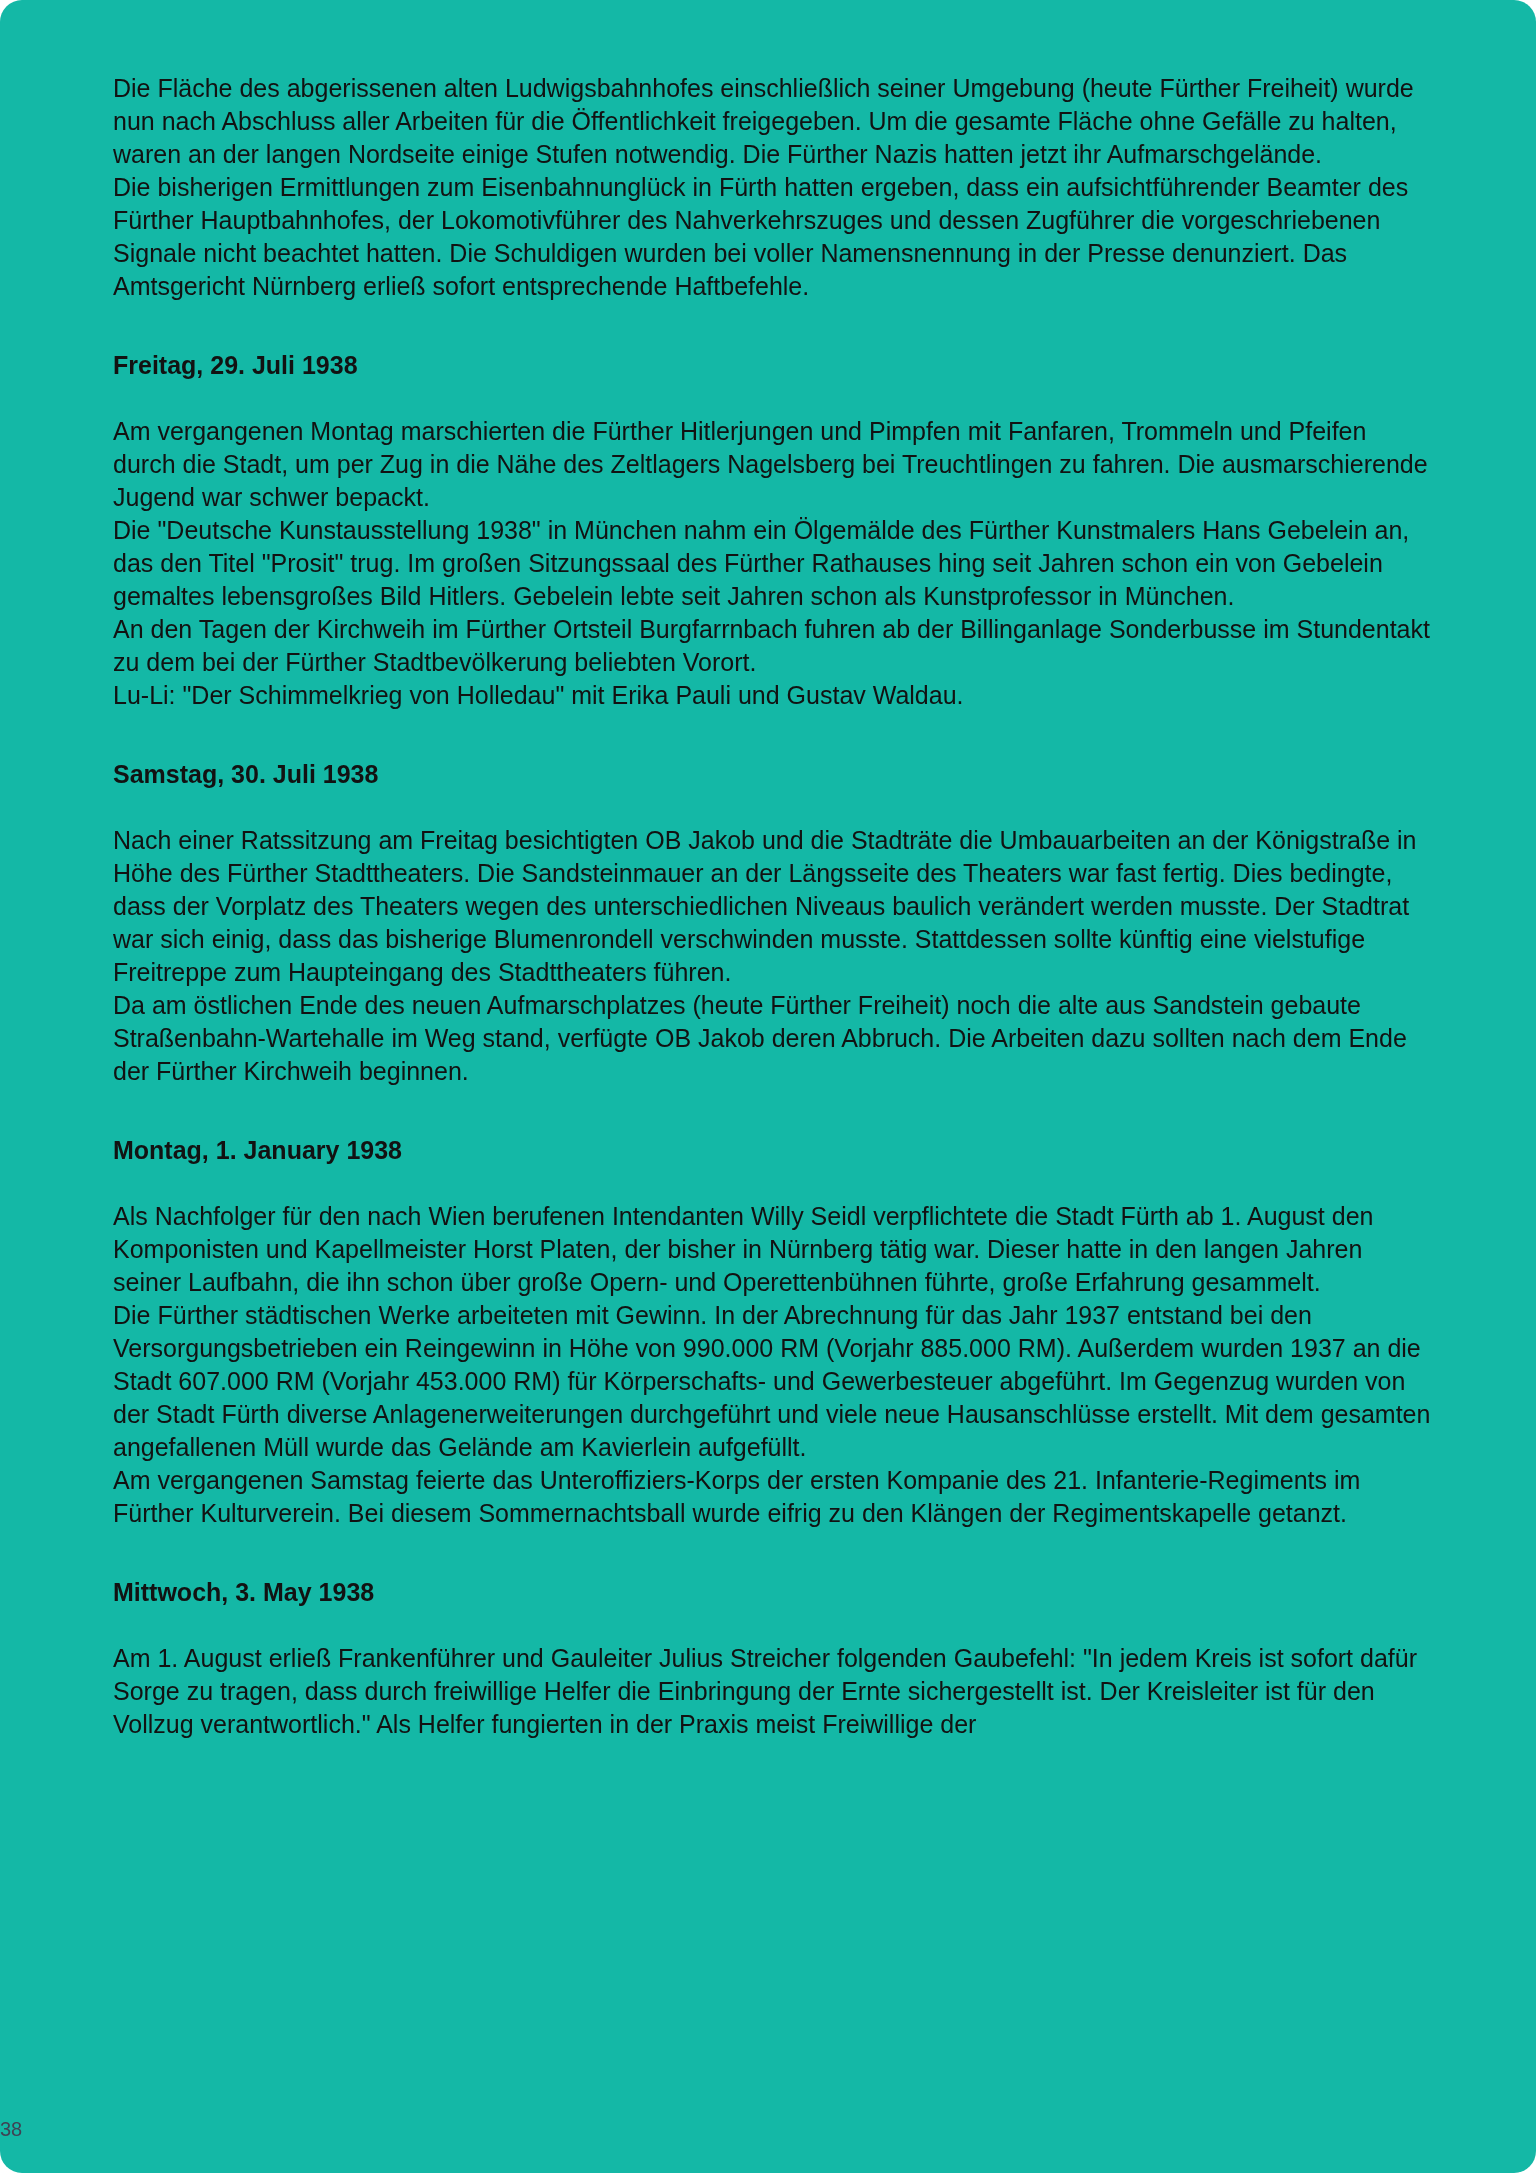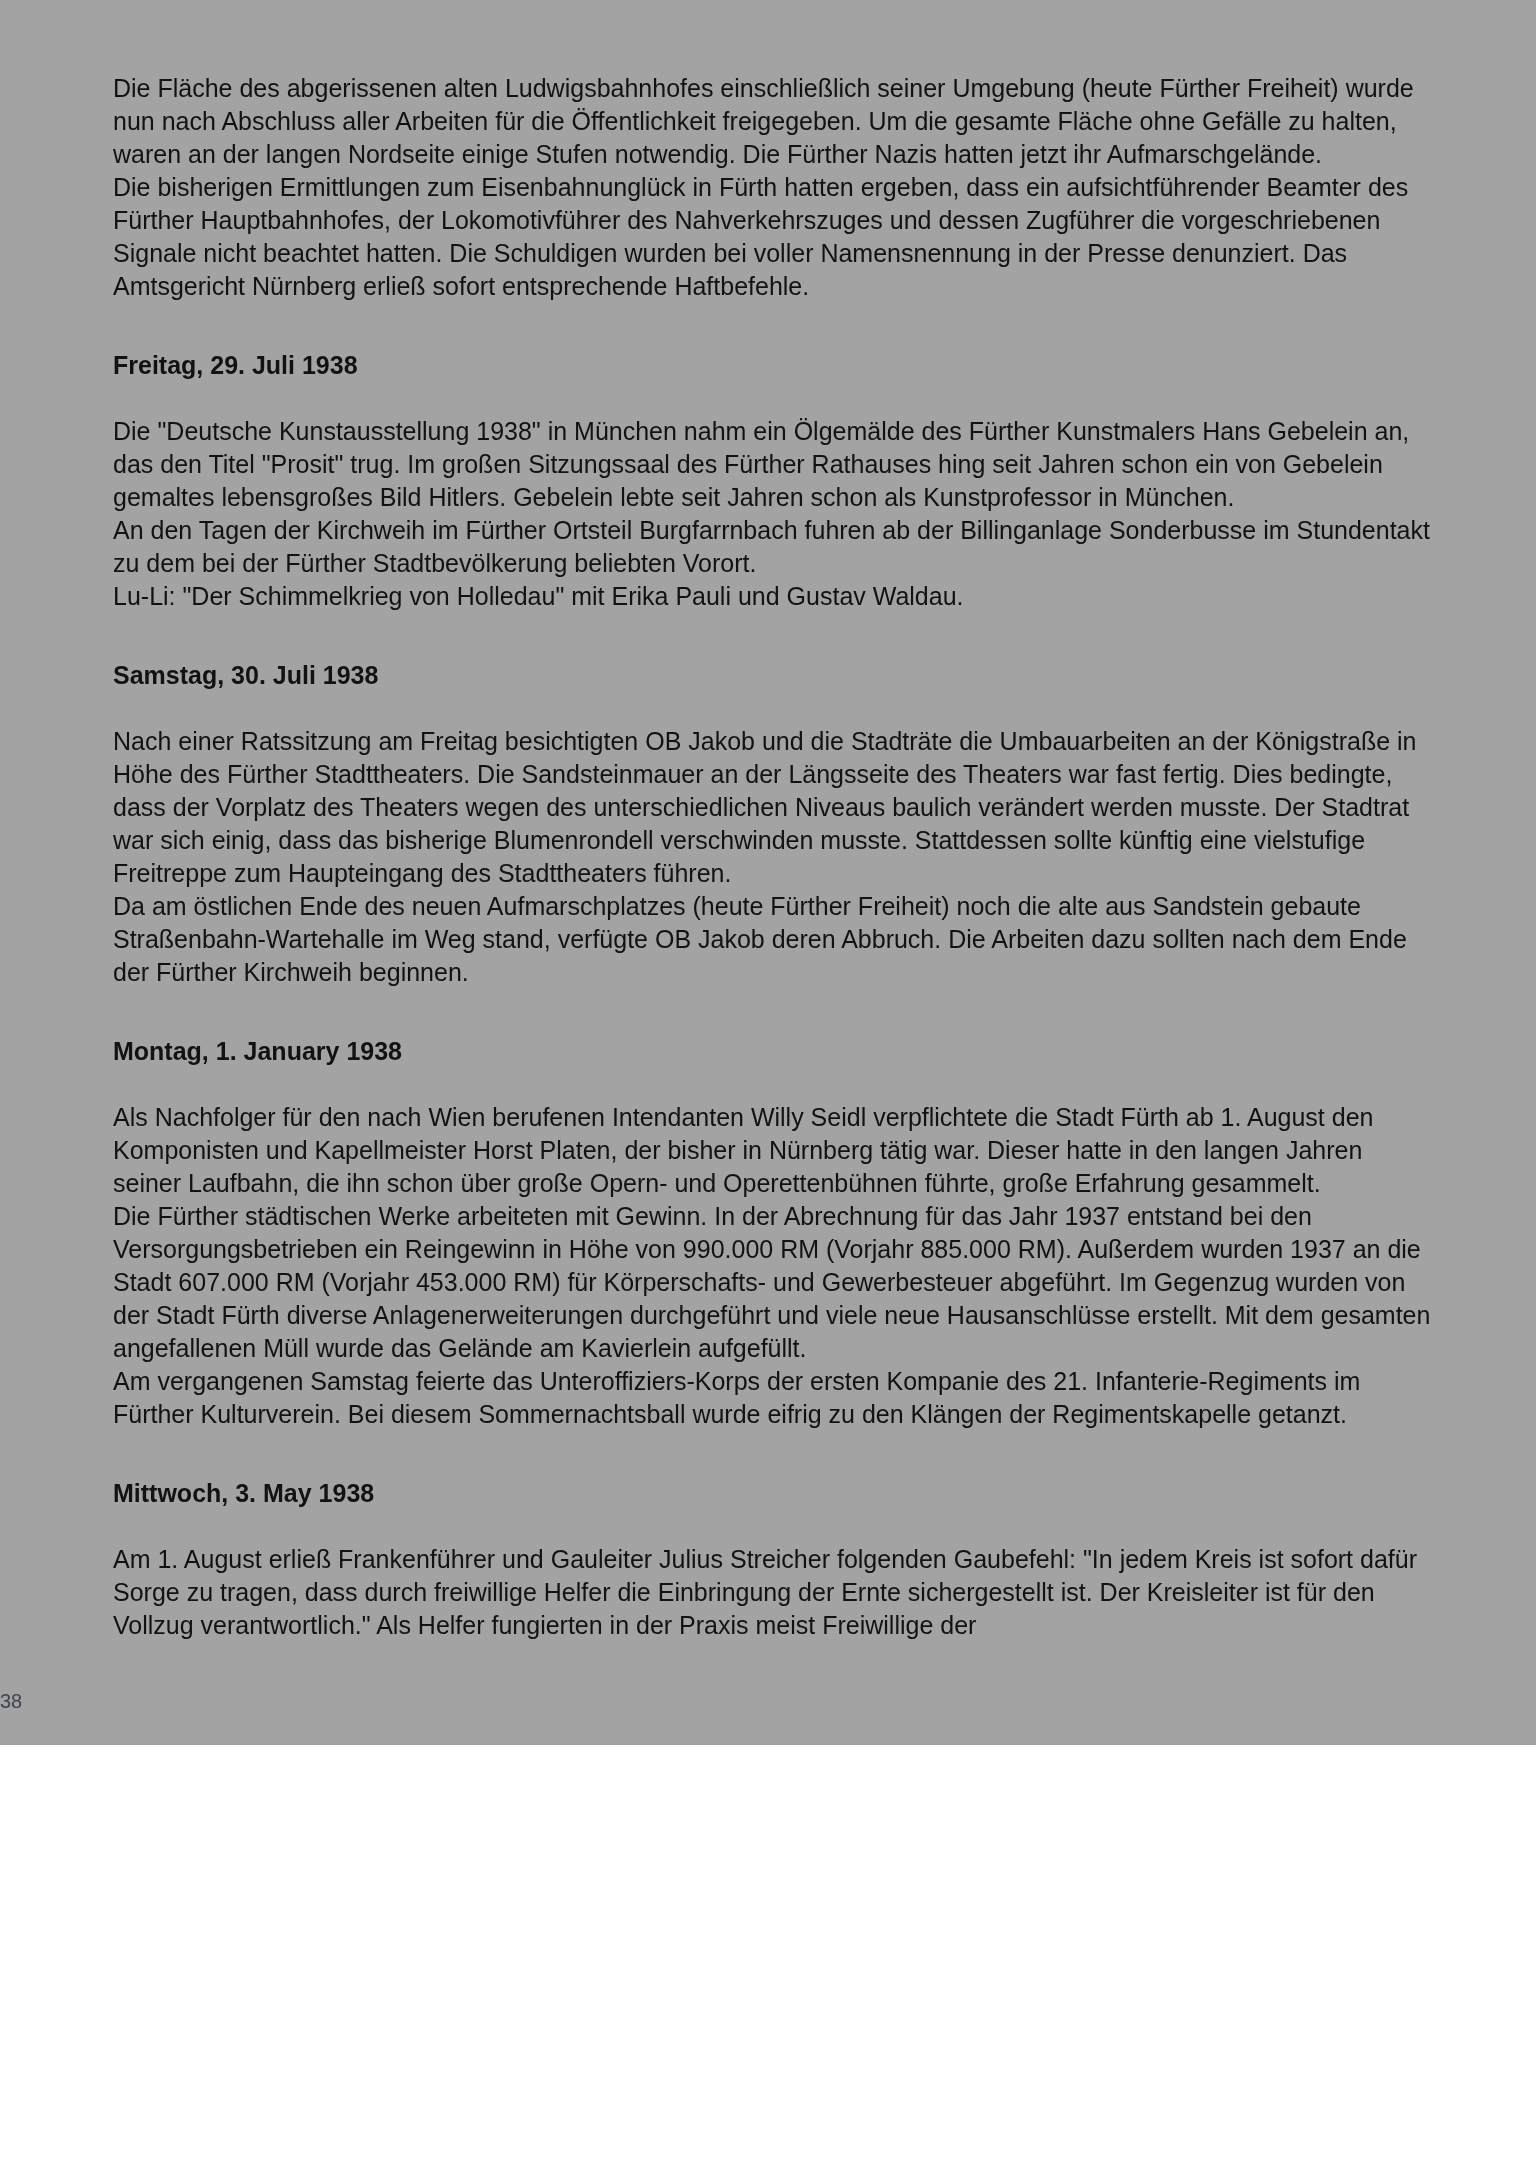--- a/index.html
+++ b/index.html
@@ -10,23 +10,24 @@
   body {
     width: 1536px;
     height: 2173px;
     position: relative;
     font-family: "Liberation Sans", sans-serif;
     color: #121212;
   }
   .page {
     position: relative;
     width: 1536px;
-    height: 1745px;
-    background: #a3a3a3;
+    height: 2173px;
+    background: #14b8a6;
     overflow: hidden;
+    border-radius: 22px;
   }
   .content {
     position: absolute;
     left: 113px;
     top: 72px;
     width: 1322px;
     font-size: 25px;
     line-height: 33px;
     text-align: left;
   }
@@ -54,20 +55,21 @@
   }
 </style>
 </head>
 <body>
 
 <div class="page">
   <div class="content">
       <p class="paragraph">Die Fläche des abgerissenen alten Ludwigsbahnhofes einschließlich seiner Umgebung (heute Fürther Freiheit) wurde nun nach Abschluss aller Arbeiten für die Öffentlichkeit freigegeben. Um die gesamte Fläche ohne Gefälle zu halten, waren an der langen Nordseite einige Stufen notwendig. Die Fürther Nazis hatten jetzt ihr Aufmarschgelände.</p>
       <p class="paragraph">Die bisherigen Ermittlungen zum Eisenbahnunglück in Fürth hatten ergeben, dass ein aufsichtführender Beamter des Fürther Hauptbahnhofes, der Lokomotivführer des Nahverkehrszuges und dessen Zugführer die vorgeschriebenen Signale nicht beachtet hatten. Die Schuldigen wurden bei voller Namensnennung in der Presse denunziert. Das Amtsgericht Nürnberg erließ sofort entsprechende Haftbefehle.</p>
       <h2 class="heading">Freitag, 29. Juli 1938</h2>
+      <p class="paragraph">Am vergangenen Montag marschierten die Fürther Hitlerjungen und Pimpfen mit Fanfaren, Trommeln und Pfeifen durch die Stadt, um per Zug in die Nähe des Zeltlagers Nagelsberg bei Treuchtlingen zu fahren. Die ausmarschierende Jugend war schwer bepackt.</p>
       <p class="paragraph">Die "Deutsche Kunstausstellung 1938" in München nahm ein Ölgemälde des Fürther Kunstmalers Hans Gebelein an, das den Titel "Prosit" trug. Im großen Sitzungssaal des Fürther Rathauses hing seit Jahren schon ein von Gebelein gemaltes lebensgroßes Bild Hitlers. Gebelein lebte seit Jahren schon als Kunstprofessor in München.</p>
       <p class="paragraph">An den Tagen der Kirchweih im Fürther Ortsteil Burgfarrnbach fuhren ab der Billinganlage Sonderbusse im Stundentakt zu dem bei der Fürther Stadtbevölkerung beliebten Vorort.</p>
       <p class="paragraph">Lu-Li: "Der Schimmelkrieg von Holledau" mit Erika Pauli und Gustav Waldau.</p>
       <h2 class="heading">Samstag, 30. Juli 1938</h2>
       <p class="paragraph">Nach einer Ratssitzung am Freitag besichtigten OB Jakob und die Stadträte die Umbauarbeiten an der Königstraße in Höhe des Fürther Stadttheaters. Die Sandsteinmauer an der Längsseite des Theaters war fast fertig. Dies bedingte, dass der Vorplatz des Theaters wegen des unterschiedlichen Niveaus baulich verändert werden musste. Der Stadtrat war sich einig, dass das bisherige Blumenrondell verschwinden musste. Stattdessen sollte künftig eine vielstufige Freitreppe zum Haupteingang des Stadttheaters führen.</p>
       <p class="paragraph">Da am östlichen Ende des neuen Aufmarschplatzes (heute Fürther Freiheit) noch die alte aus Sandstein gebaute Straßenbahn-Wartehalle im Weg stand, verfügte OB Jakob deren Abbruch. Die Arbeiten dazu sollten nach dem Ende der Fürther Kirchweih beginnen.</p>
       <h2 class="heading">Montag, 1. January 1938</h2>
       <p class="paragraph">Als Nachfolger für den nach Wien berufenen Intendanten Willy Seidl verpflichtete die Stadt Fürth ab 1. August den Komponisten und Kapellmeister Horst Platen, der bisher in Nürnberg tätig war. Dieser hatte in den langen Jahren seiner Laufbahn, die ihn schon über große Opern- und Operettenbühnen führte, große Erfahrung gesammelt.</p>
       <p class="paragraph">Die Fürther städtischen Werke arbeiteten mit Gewinn. In der Abrechnung für das Jahr 1937 entstand bei den Versorgungsbetrieben ein Reingewinn in Höhe von 990.000 RM (Vorjahr 885.000 RM). Außerdem wurden 1937 an die Stadt 607.000 RM (Vorjahr 453.000 RM) für Körperschafts- und Gewerbesteuer abgeführt. Im Gegenzug wurden von der Stadt Fürth diverse Anlagenerweiterungen durchgeführt und viele neue Hausanschlüsse erstellt. Mit dem gesamten angefallenen Müll wurde das Gelände am Kavierlein aufgefüllt.</p>
       <p class="paragraph">Am vergangenen Samstag feierte das Unteroffiziers-Korps der ersten Kompanie des 21. Infanterie-Regiments im Fürther Kulturverein. Bei diesem Sommernachtsball wurde eifrig zu den Klängen der Regimentskapelle getanzt.</p>

